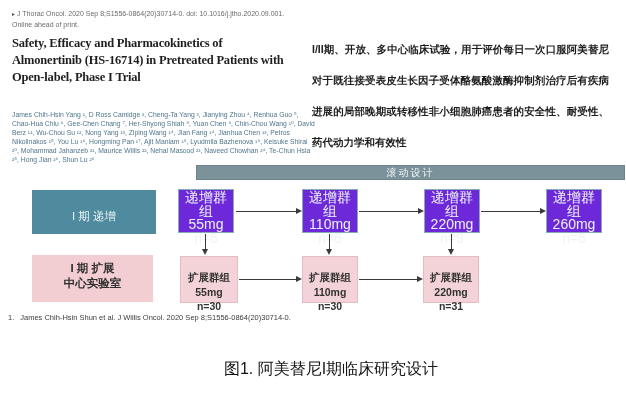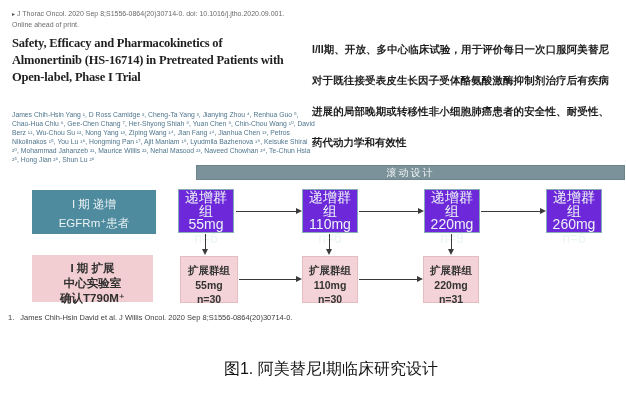--- a/index.html
+++ b/index.html
@@ -20,30 +20,30 @@
   .summary{position:absolute;left:312px;top:34px;width:297px;
            font-size:10.5px;line-height:31px;text-align:justify;
            font-weight:600;color:#1c1c1c;}
 
   
   .rollbar{position:absolute;left:173px;top:165px;width:429px;height:15px;
            background:#7b929a;border:1px solid #6d848c;box-sizing:border-box;
            color:#f2f6f7;font-size:10px;line-height:13px;text-align:center;letter-spacing:2px;margin-left:23px;}
   .hdr-teal{position:absolute;left:32px;top:190px;width:124px;height:44px;
             background:#4e8b9e;color:#eaf2f4;text-align:center;
-            font-size:11.5px;line-height:19px;padding-top:5px;box-sizing:border-box;}
+            font-size:11.5px;line-height:19px;padding-top:17px;box-sizing:border-box;}
   .hdr-pink{position:absolute;left:32px;top:255px;width:121px;height:47px;
             background:#f2ced3;color:#2e2e2e;text-align:center;font-weight:600;
             font-size:11.5px;line-height:15px;padding-top:6px;box-sizing:border-box;}
   .tbox{position:absolute;top:189px;width:56px;height:44px;
         background:#6d28d9;border:1px solid #84adb8;box-sizing:border-box;
         color:#edf4f6;text-align:center;font-size:14px;line-height:13.5px;padding-top:1px;}
   .pbox{position:absolute;top:256px;width:57px;height:47px;
         background:#f3d3d7;border:1px solid #e5bcc2;box-sizing:border-box;
-        color:#333333;text-align:center;font-weight:600;font-size:10.5px;line-height:14.5px;padding-top:6px;}
+        color:#333333;text-align:center;font-weight:600;font-size:10.5px;line-height:14.5px;padding-top:13px;}
 
   
   .hline{position:absolute;height:1px;background:#3a3a3a;}
   .harrow{position:absolute;width:0;height:0;border-top:3.5px solid transparent;
           border-bottom:3.5px solid transparent;border-left:6px solid #3a3a3a;}
   .vline{position:absolute;width:1px;background:#3a3a3a;}
   .varrow{position:absolute;width:0;height:0;border-left:3.5px solid transparent;
           border-right:3.5px solid transparent;border-top:6px solid #3a3a3a;}
 
   
@@ -72,26 +72,24 @@
   <div class="authors">James Chih-Hsin Yang ¹, D Ross Camidge ², Cheng-Ta Yang ³, Jianying Zhou ⁴, Renhua Guo ⁵, Chao-Hua Chiu ⁶, Gee-Chen Chang ⁷, Her-Shyong Shiah ⁸, Yuan Chen ⁹, Chin-Chou Wang ¹⁰, David Berz ¹¹, Wu-Chou Su ¹², Nong Yang ¹³, Ziping Wang ¹⁴, Jian Fang ¹⁴, Jianhua Chen ¹³, Petros Nikolinakos ¹⁵, You Lu ¹⁶, Hongming Pan ¹⁷, Ajit Maniam ¹⁸, Lyudmila Bazhenova ¹⁹, Keisuke Shirai ²⁰, Mohammad Jahanzeb ²¹, Maurice Willis ²², Nehal Masood ²³, Naveed Chowhan ²⁴, Te-Chun Hsia ²⁵, Hong Jian ²⁶, Shun Lu ²⁶</div>
 
   <div class="summary">I/II期、开放、多中心临床试验，用于评价每日一次口服阿美替尼对于既往接受表皮生长因子受体酪氨酸激酶抑制剂治疗后有疾病进展的局部晚期或转移性非小细胞肺癌患者的安全性、耐受性、药代动力学和有效性</div>
 
   <div>
 
     <div class="rollbar">滚动设计</div>
 
     <div class="hdr-teal">
       <div>I 期 递增</div>
-      <div>EGFRm⁺患者</div>
     </div>
     <div class="hdr-pink">
       <div>I 期  扩展</div>
       <div>中心实验室</div>
-      <div>确认T790M⁺</div>
     </div>
 
     <div class="tbox" style="left:178px;">
       <div>递增群组</div>
       <div>55mg</div>
       <div>n=6</div>
     </div>
     <div class="tbox" style="left:302px;">
       <div>递增群组</div>
       <div>110mg</div>
@@ -138,18 +136,18 @@
 
     <div class="vline" style="left:205px;top:234px;height:15px;"></div>
     <div class="varrow" style="left:201.5px;top:249px;"></div>
     <div class="vline" style="left:329px;top:234px;height:15px;"></div>
     <div class="varrow" style="left:325.5px;top:249px;"></div>
     <div class="vline" style="left:451px;top:234px;height:15px;"></div>
     <div class="varrow" style="left:447.5px;top:249px;"></div>
   </div>
 
   <div class="footnote">
-    <span class="idx">1.</span><span>James </span><span class="u">Chih-Hsin</span><span> David et al. J </span><span class="u">Willis Oncol</span><span>. 2020 Sep 8;S1556-0864(20)30714-0.</span>
+    <span class="idx">1.</span><span>James </span><span class="u">Chih-Hsin</span><span> Shun et al. J </span><span class="u">Willis Oncol</span><span>. 2020 Sep 8;S1556-0864(20)30714-0.</span>
   </div>
 
   <div class="caption">图1. 阿美替尼I期临床研究设计</div>
 
 </div>
 
 </body></html>

